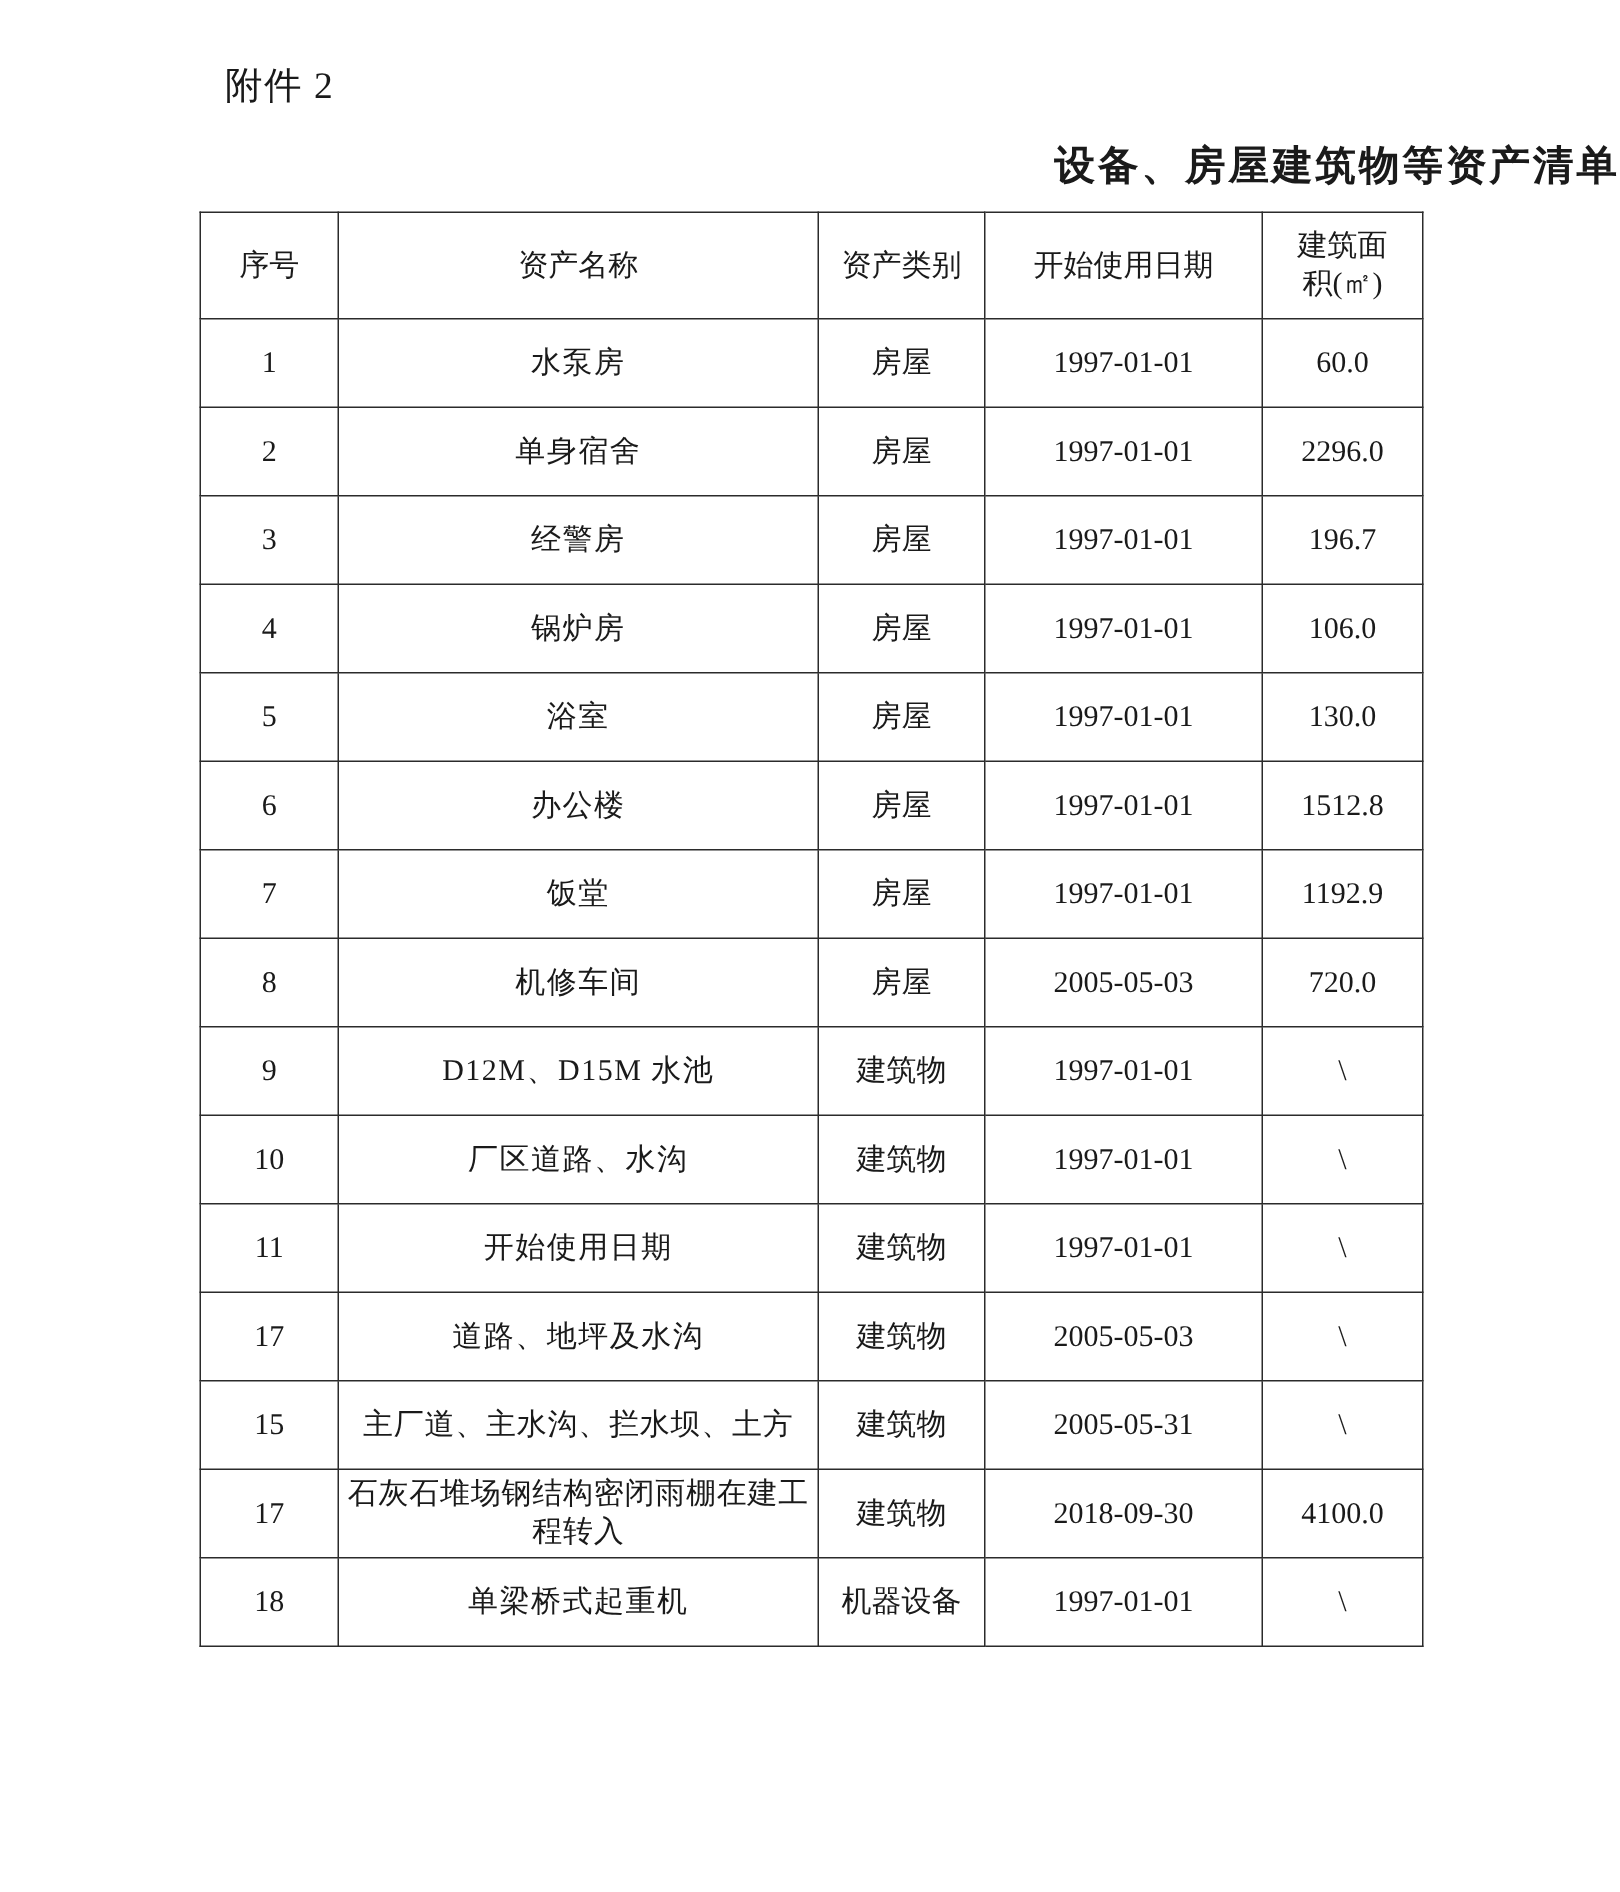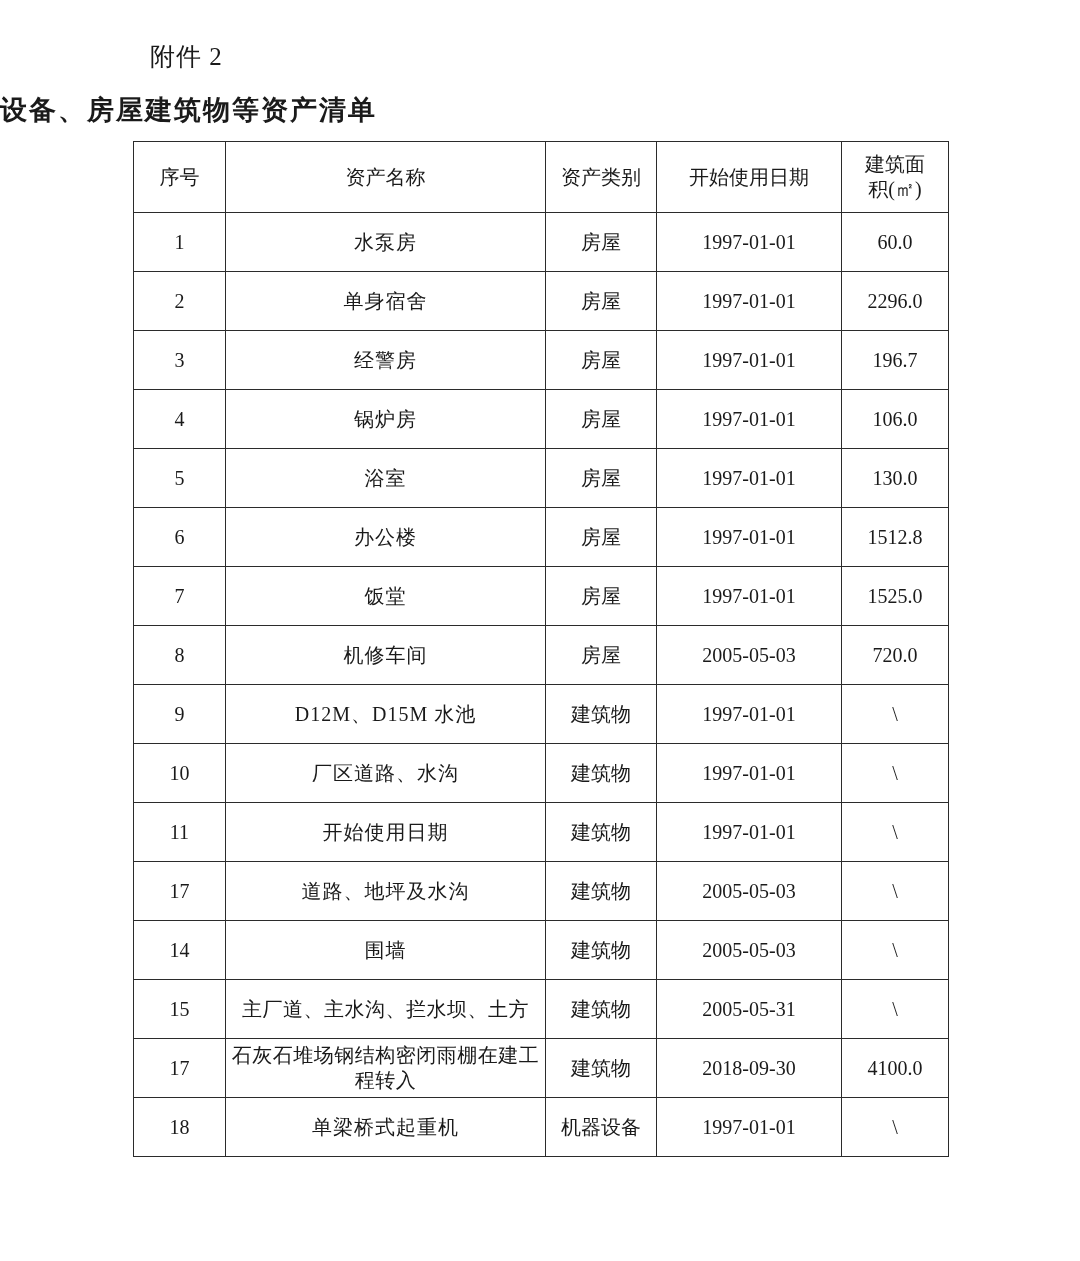--- a/index.html
+++ b/index.html
@@ -28,21 +28,21 @@
     top: 40px;
     font-size: 25px;
     letter-spacing: 1px;
     font-family: "Liberation Serif", "DejaVu Serif", serif;
   }
   .doc-title {
     position: absolute;
     left: 0;
     right: 0;
     top: 92px;
-    text-align: left;
+    text-align: right;
     font-size: 27px;
     font-weight: bold;
     letter-spacing: 2px;
     font-family: "DejaVu Serif", "Liberation Serif", serif;
   }
   .table-wrap {
     position: absolute;
     left: 133px;
     top: 141px;
     width: 815px;
@@ -164,21 +164,21 @@
             <td class="cell-name">办公楼</td>
             <td>房屋</td>
             <td class="cell-date">1997-01-01</td>
             <td class="cell-num">1512.8</td>
           </tr>
           <tr>
             <td class="cell-num">7</td>
             <td class="cell-name">饭堂</td>
             <td>房屋</td>
             <td class="cell-date">1997-01-01</td>
-            <td class="cell-num">1525.0</td>
+            <td class="cell-num">1192.9</td>
           </tr>
           <tr>
             <td class="cell-num">8</td>
             <td class="cell-name">机修车间</td>
             <td>房屋</td>
             <td class="cell-date">2005-05-03</td>
             <td class="cell-num">720.0</td>
           </tr>
           <tr>
             <td class="cell-num">9</td>
@@ -197,27 +197,20 @@
           <tr>
             <td class="cell-num">11</td>
             <td class="cell-name">开始使用日期</td>
             <td>建筑物</td>
             <td class="cell-date">1997-01-01</td>
             <td class="cell-num">\</td>
           </tr>
           <tr>
             <td class="cell-num">17</td>
             <td class="cell-name">道路、地坪及水沟</td>
-            <td>建筑物</td>
-            <td class="cell-date">2005-05-03</td>
-            <td class="cell-num">\</td>
-          </tr>
-          <tr>
-            <td class="cell-num">14</td>
-            <td class="cell-name">围墙</td>
             <td>建筑物</td>
             <td class="cell-date">2005-05-03</td>
             <td class="cell-num">\</td>
           </tr>
           <tr>
             <td class="cell-num">15</td>
             <td class="cell-name two-line">主厂道、主水沟、拦水坝、土方</td>
             <td>建筑物</td>
             <td class="cell-date">2005-05-31</td>
             <td class="cell-num">\</td>

